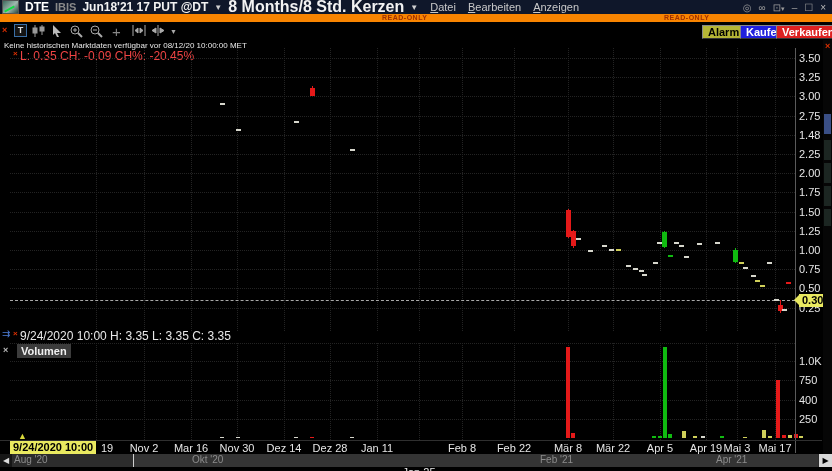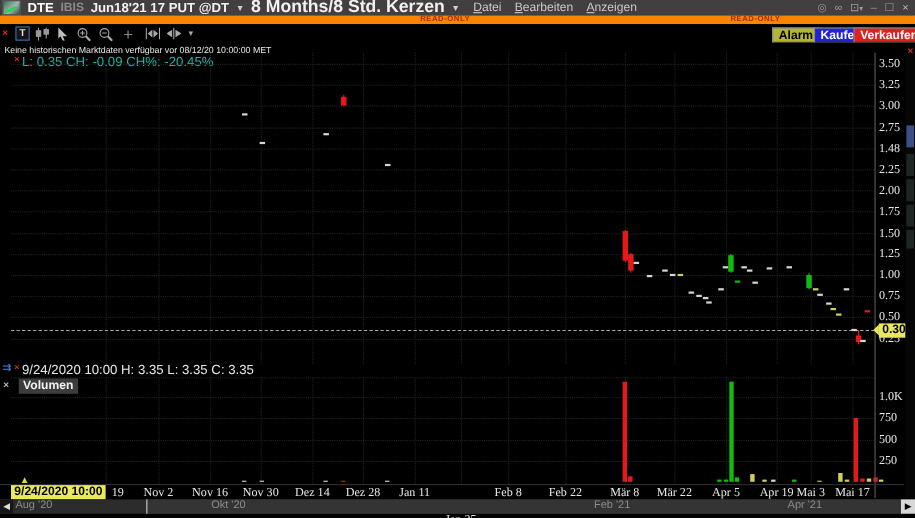--- a/index.html
+++ b/index.html
@@ -1,20 +1,20 @@
 <!DOCTYPE html>
 <html><head>
 <meta charset="utf-8">
 <style>
   html,body{margin:0;padding:0;background:#000;}
   .app{position:relative;width:832px;height:471px;background:#000;overflow:hidden;
        font-family:"Liberation Sans",sans-serif;-webkit-font-smoothing:none;}
   .abs{position:absolute;}
   
-  .titlebar{position:absolute;left:0;top:0;width:832px;height:14px;background:#404040;
+  .titlebar{position:absolute;left:0;top:0;width:832px;height:14px;background:#0f172a;
             display:flex;align-items:center;gap:6px;padding-left:2px;box-sizing:border-box;}
   .appicon{width:15px;height:12px;background:linear-gradient(135deg,#3d6b5e,#9fb8ae 55%,#2c4a42);
            border:1px solid #555;position:relative;flex:0 0 auto;}
   .appicon:after{content:"";position:absolute;left:1px;top:7px;width:11px;height:2px;
            background:#1d4;transform:rotate(-28deg);}
   .t-sym{color:#fff;font-weight:bold;font-size:12px;}
   .t-exch{color:#8a8a8a;font-weight:bold;font-size:11px;}
   .t-con{color:#f2f2f2;font-weight:bold;font-size:12px;}
   .t-per{color:#f2f2f2;font-weight:bold;font-size:16px;}
   .dd{color:#cfcfcf;font-size:8px;}
@@ -26,21 +26,21 @@
   .rotext{position:absolute;top:0;font-size:7px;line-height:8px;color:#a03000;font-weight:bold;letter-spacing:.5px;}
   
   .toolbar{position:absolute;left:0;top:22px;width:832px;height:19px;background:#000;}
   .tool{position:absolute;top:2px;color:#aaa;font-size:11px;}
   .tbox{border:1px solid #3a6ea5;background:#141414;color:#ddd;width:11px;height:11px;
         font-size:9px;font-weight:bold;text-align:center;line-height:11px;}
   .btn{position:absolute;top:3px;height:14px;font-size:11px;font-weight:bold;line-height:13px;
        padding:0 5px;border:1px outset #888;box-sizing:border-box;}
   
   .notice{position:absolute;left:4px;top:41px;color:#e8e8e8;font-size:8px;}
-  .dataline{position:absolute;left:20px;top:49px;color:#14b8a6;font-size:12px;}
+  .dataline{position:absolute;left:20px;top:49px;color:#ef4444;font-size:12px;}
   .ohlcline{position:absolute;left:20px;top:329px;color:#e8e8e8;font-size:12px;}
   .vol-chip{position:absolute;left:17px;top:344px;background:#3c3c3c;color:#f0f0f0;
             font-size:11px;font-weight:bold;padding:0 4px;line-height:14px;}
   .hgrid{position:absolute;height:0;border-top:1px dotted #232323;}
   .vgrid{position:absolute;width:0;border-left:1px dotted #232323;}
   .axis-label{position:absolute;color:#e6e6e6;font-size:11px;line-height:11px;}
   .xlabel{position:absolute;color:#e6e6e6;font-size:11px;line-height:11px;transform:translateX(-50%);white-space:nowrap;}
   .sblabel{position:absolute;color:#8c8c8c;font-size:10px;line-height:12px;white-space:nowrap;}
   .tag-yellow{position:absolute;background:#e9e960;color:#000;font-size:11px;font-weight:bold;
               line-height:13px;padding:0 3px;white-space:nowrap;}
@@ -149,21 +149,21 @@
 
   <div class="notice">Keine historischen Marktdaten verfügbar vor 08/12/20 10:00:00 MET</div>
   <span class="abs redx" style="left:13px;top:50px;font-size:8px;">×</span>
   <div class="dataline">L: 0.35 CH: -0.09 CH%: -20.45%</div>
   <span class="abs" style="left:2px;top:328px;color:#4d7dd6;font-size:10px;">⇉</span>
   <span class="abs redx" style="left:13px;top:330px;font-size:8px;">×</span>
   <div class="ohlcline">9/24/2020 10:00  H: 3.35  L: 3.35  C: 3.35</div>
   <span class="abs" style="left:3px;top:345px;color:#bbb;font-size:9px;font-weight:bold;">×</span>
   <div class="vol-chip">Volumen</div>
 
-  <div id="chart-layer" class="abs" style="left:0;top:0;width:678px;height:471px;font-family:Liberation Serif, serif;">
+  <div id="chart-layer" class="abs" style="left:0;top:0;width:678px;height:471px;">
       <div class="hgrid" style="left: 10px; top: 58px; width: 785px;"></div>
       <div class="axis-label" style="left: 799px; top: 53px;">3.50</div>
       <div class="hgrid" style="left: 10px; top: 77.2px; width: 785px;"></div>
       <div class="axis-label" style="left: 799px; top: 72.2px;">3.25</div>
       <div class="hgrid" style="left: 10px; top: 96.4px; width: 785px;"></div>
       <div class="axis-label" style="left: 799px; top: 91.4px;">3.00</div>
       <div class="hgrid" style="left: 10px; top: 115.6px; width: 785px;"></div>
       <div class="axis-label" style="left: 799px; top: 110.6px;">2.75</div>
       <div class="hgrid" style="left: 10px; top: 134.8px; width: 785px;"></div>
       <div class="axis-label" style="left: 799px; top: 129.8px;">1.48</div>
@@ -183,21 +183,21 @@
       <div class="axis-label" style="left: 799px; top: 264.2px;">0.75</div>
       <div class="hgrid" style="left: 10px; top: 288.4px; width: 785px;"></div>
       <div class="axis-label" style="left: 799px; top: 283.4px;">0.50</div>
       <div class="hgrid" style="left: 10px; top: 307.6px; width: 785px;"></div>
       <div class="axis-label" style="left: 799px; top: 302.6px;">0.25</div>
       <div class="hgrid" style="left: 10px; top: 361.2px; width: 785px;"></div>
       <div class="axis-label" style="left: 799px; top: 356.2px;">1.0K</div>
       <div class="hgrid" style="left: 10px; top: 380.4px; width: 785px;"></div>
       <div class="axis-label" style="left: 799px; top: 375.4px;">750</div>
       <div class="hgrid" style="left: 10px; top: 399.6px; width: 785px;"></div>
-      <div class="axis-label" style="left: 799px; top: 394.6px;">500</div>
+      <div class="axis-label" style="left: 799px; top: 394.6px;">400</div>
       <div class="hgrid" style="left: 10px; top: 418.8px; width: 785px;"></div>
       <div class="axis-label" style="left: 799px; top: 413.8px;">250</div>
       <div class="hgrid" style="left: 10px; top: 343px; width: 785px;"></div>
       <div class="vgrid" style="left: 96px; top: 48px; height: 283px;"></div>
       <div class="vgrid" style="left: 96px; top: 343px; height: 97px;"></div>
       <div class="vgrid" style="left: 144px; top: 48px; height: 283px;"></div>
       <div class="vgrid" style="left: 144px; top: 343px; height: 97px;"></div>
       <div class="vgrid" style="left: 191px; top: 48px; height: 283px;"></div>
       <div class="vgrid" style="left: 191px; top: 343px; height: 97px;"></div>
       <div class="vgrid" style="left: 237px; top: 48px; height: 283px;"></div>
@@ -287,21 +287,21 @@
       <div class="vbar" style="left: 743px; top: 436.848px; width: 4px; height: 1.152px; background: rgb(207, 207, 90);"></div>
       <div class="vbar" style="left: 762px; top: 429.552px; width: 4px; height: 8.448px; background: rgb(207, 207, 90);"></div>
       <div class="vbar" style="left: 768px; top: 435.696px; width: 4px; height: 2.304px; background: rgb(207, 207, 90);"></div>
       <div class="vbar" style="left: 776px; top: 379.632px; width: 4px; height: 58.368px; background: rgb(229, 25, 25);"></div>
       <div class="vbar" style="left: 782px; top: 434.544px; width: 4px; height: 3.456px; background: rgb(229, 25, 25);"></div>
       <div class="vbar" style="left: 788px; top: 435.312px; width: 4px; height: 2.688px; background: rgb(207, 207, 90);"></div>
       <div class="vbar" style="left: 794px; top: 434.16px; width: 4px; height: 3.84px; background: rgb(229, 25, 25);"></div>
       <div class="vbar" style="left: 799px; top: 435.696px; width: 4px; height: 2.304px; background: rgb(207, 207, 90);"></div>
       <div class="xlabel" style="left: 107px; top: 443px;">19</div>
       <div class="xlabel" style="left: 144px; top: 443px;">Nov 2</div>
-      <div class="xlabel" style="left: 191px; top: 443px;">Nov 16</div>
+      <div class="xlabel" style="left: 191px; top: 443px;">Mar 16</div>
       <div class="xlabel" style="left: 237px; top: 443px;">Nov 30</div>
       <div class="xlabel" style="left: 284px; top: 443px;">Dez 14</div>
       <div class="xlabel" style="left: 330px; top: 443px;">Dez 28</div>
       <div class="xlabel" style="left: 377px; top: 443px;">Jan 11</div>
       <div class="xlabel" style="left: 419px; top: 443px; margin-top: 24px;">Jan 25</div>
       <div class="xlabel" style="left: 462px; top: 443px;">Feb 8</div>
       <div class="xlabel" style="left: 514px; top: 443px;">Feb 22</div>
       <div class="xlabel" style="left: 568px; top: 443px;">Mär 8</div>
       <div class="xlabel" style="left: 613px; top: 443px;">Mär 22</div>
       <div class="xlabel" style="left: 660px; top: 443px;">Apr 5</div>

